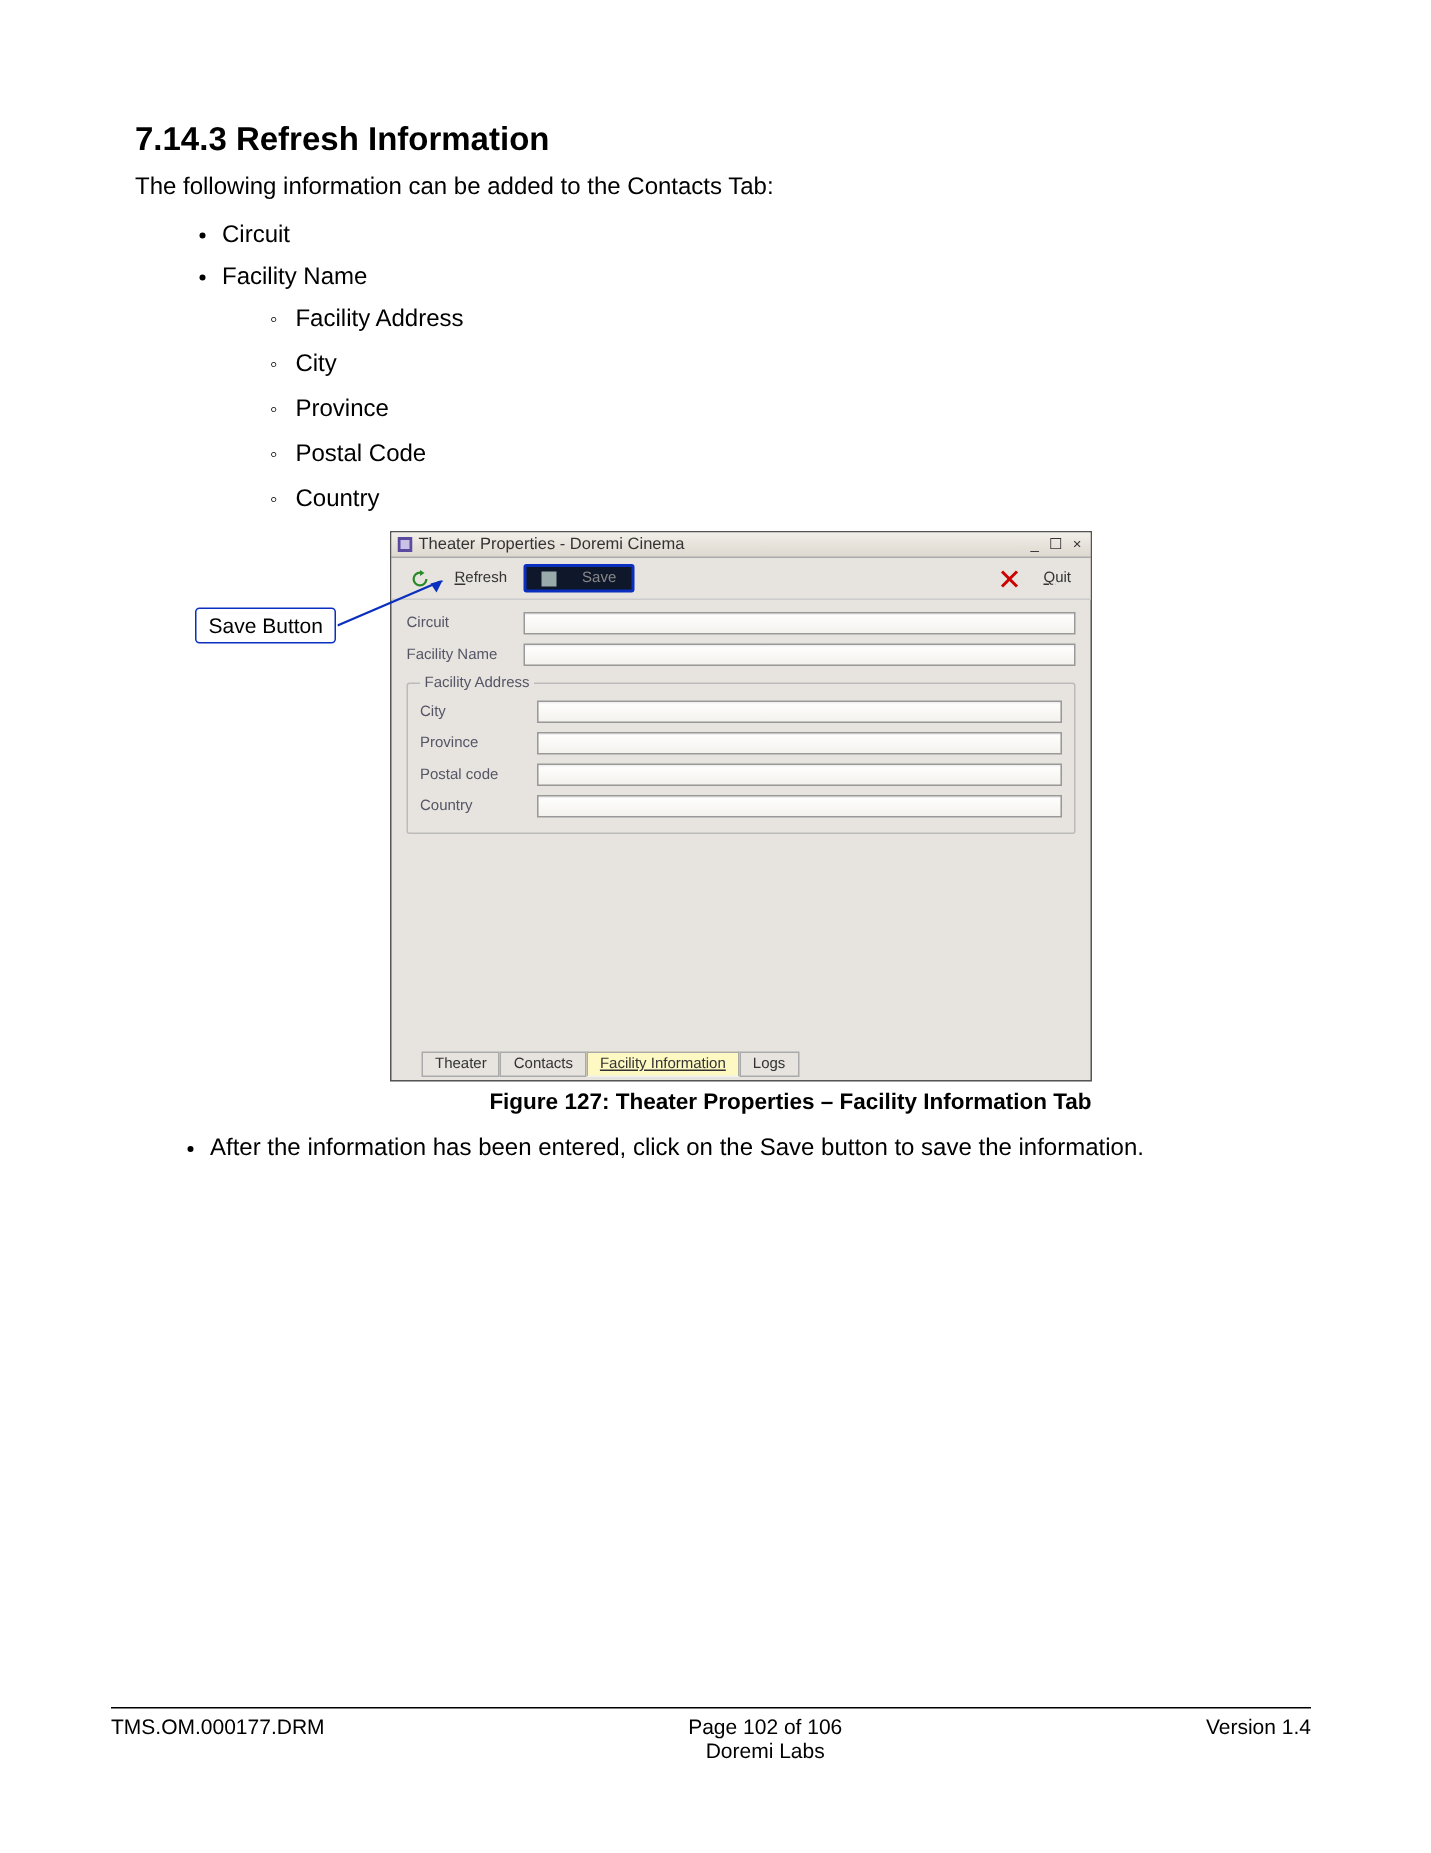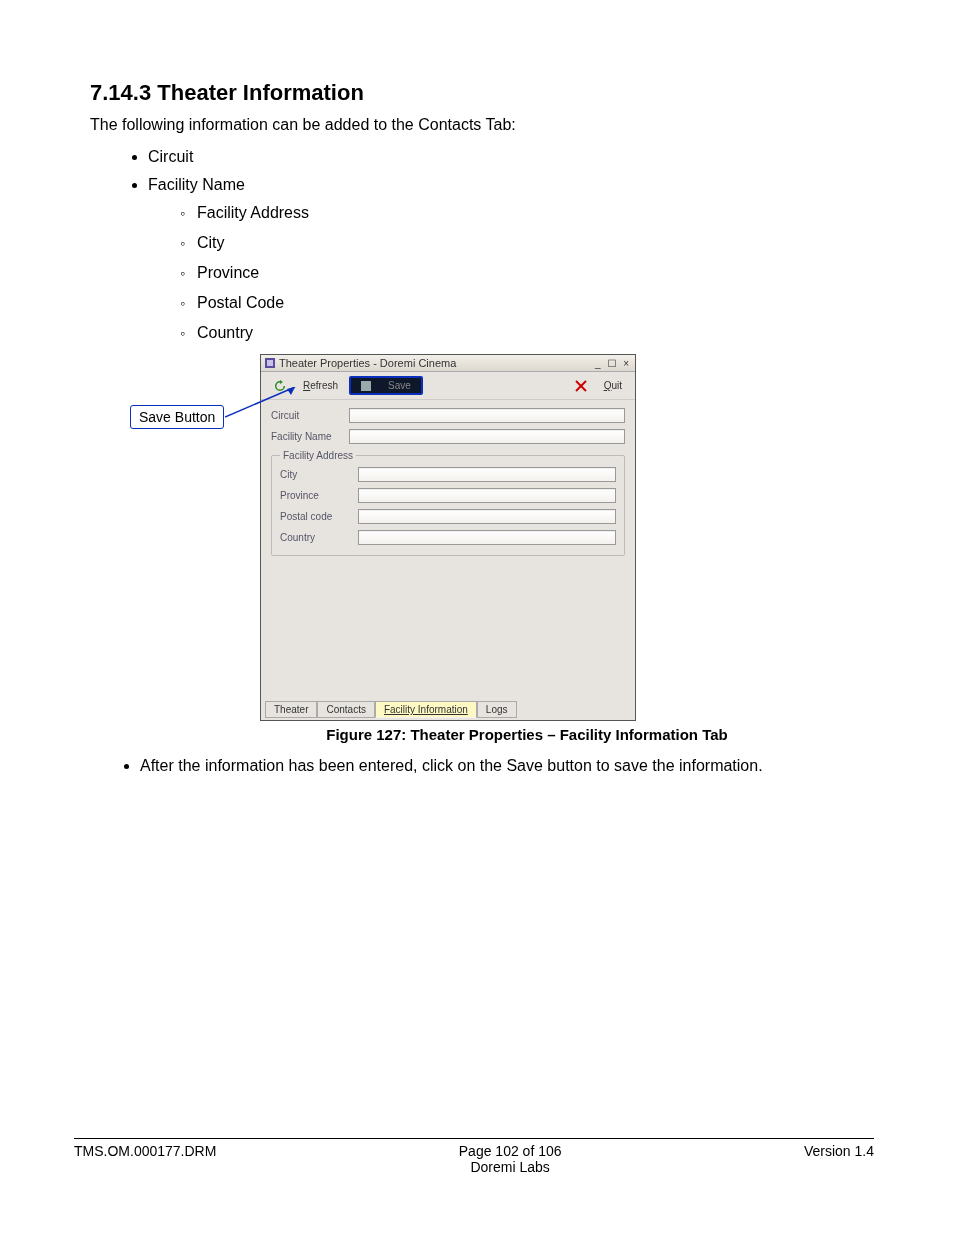--- a/index.html
+++ b/index.html
@@ -39,21 +39,21 @@
     top: 63px;
     width: 95px;
     height: 1px;
     z-index: 15;
   }
   .callout-line svg { position: absolute; top: -30px; left: 0; }
 
   .app-window {
     position: relative;
     margin-left: 130px;
-    width: 376px;
+    width: 468px;
     border: 1px solid #555;
     background: #e7e4df;
     font-family: Tahoma, Arial, sans-serif;
     font-size: 10px;
     color: #444;
   }
   .titlebar {
     display: flex;
     align-items: center;
     justify-content: space-between;
@@ -112,21 +112,21 @@
     border-radius: 2px;
     padding: 6px 8px 4px 8px;
     margin-top: 4px;
   }
   fieldset.addr legend { font-size: 10px; color: #556; padding: 0 3px; }
 
   .empty-space { height: 138px; }
 
   .bottom-tabs {
     display: flex;
-    padding: 0 4px 3px 4px;
+    padding: 0 4px 3px 20px;
     gap: 0;
   }
   .tab {
     border: 1px solid #aaa;
     background: #e7e4df;
     padding: 2px 8px;
     font-size: 10px;
     color: #333;
     position: relative;
     top: 1px;
@@ -157,21 +157,21 @@
     padding-top: 4px;
     display: flex;
     justify-content: space-between;
     font-size: 14px;
   }
   .footer .mid { text-align: center; }
 </style>
 </head>
 <body>
 
-<h2>7.14.3 Theater Information</h2>
+<h2>7.14.3 Refresh Information</h2>
 <p class="intro">The following information can be added to the Contacts Tab:</p>
 
 <ul class="level1">
   <li>Circuit</li>
   <li>
     <span>Facility Name</span>
     <ul class="level2">
       <li><span>Facility Address</span></li>
       <li><span>City</span></li>
       <li><span>Province</span></li>

